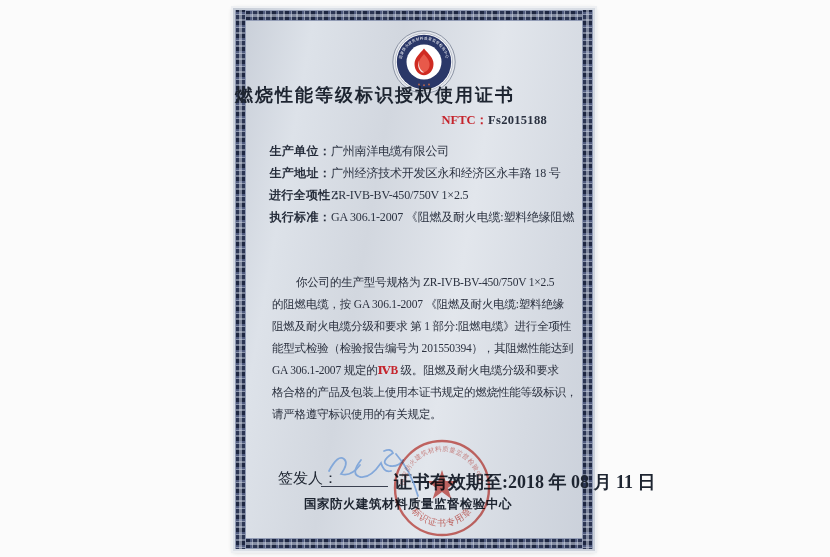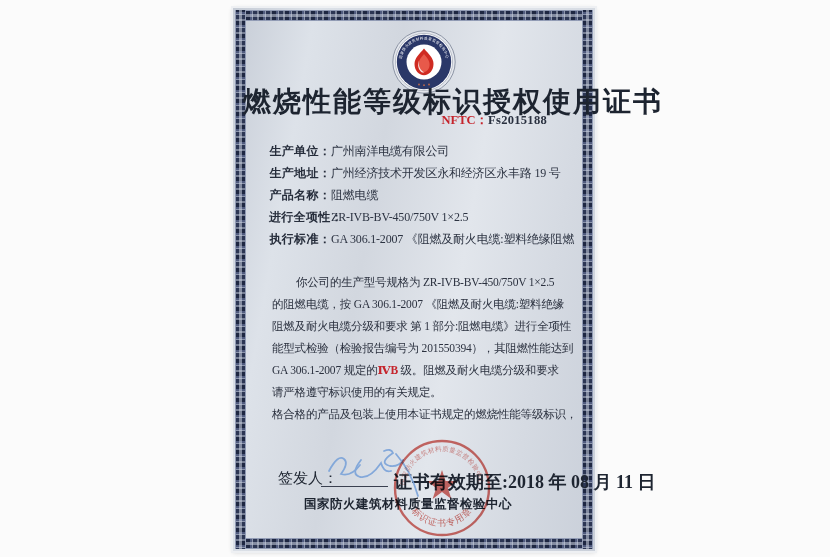--- a/index.html
+++ b/index.html
@@ -19,21 +19,21 @@
     background-image:
       linear-gradient(180deg,rgba(150,160,185,.95) 0 1px,rgba(0,0,0,0) 1px 4px,rgba(205,212,226,.55) 4px 7px,rgba(0,0,0,0) 7px 10px,rgba(150,160,185,.95) 10px 11px),
       repeating-linear-gradient(90deg,#1e2742 0 2px,#505b7e 2px 4px,#8d96ad 4px 5px,#2c3654 5px 9px,rgba(200,206,220,.45) 9px 11px,#1e2742 11px 13px);}
   .band.v{top:2px;bottom:2px;width:11px;
     background-image:
       linear-gradient(90deg,rgba(150,160,185,.95) 0 1px,rgba(0,0,0,0) 1px 4px,rgba(205,212,226,.55) 4px 7px,rgba(0,0,0,0) 7px 10px,rgba(150,160,185,.95) 10px 11px),
       repeating-linear-gradient(180deg,#1e2742 0 2px,#505b7e 2px 4px,#8d96ad 4px 5px,#2c3654 5px 9px,rgba(200,206,220,.45) 9px 11px,#1e2742 11px 13px);}
   .band.t{top:2px;} .band.b{bottom:2px;} .band.l{left:2px;} .band.r{right:2px;}
 
   .abs{position:absolute;white-space:nowrap;}
-  .title{left:10px;right:0;top:75px;text-align:center;font-size:28px;font-weight:bold;
+  .title{left:2px;right:0;top:75px;font-size:18px;font-weight:bold;
          letter-spacing:2px;color:#1d2430;}
   .nftc{top:104px;right:48px;font-size:12.5px;font-weight:bold;}
   .nftc .red{color:#c5242c;}
   .nftc .num{color:#2a3140;font-weight:600;letter-spacing:.3px;}
 
   .fields{left:36px;top:132px;}
   .frow{height:22px;line-height:22px;display:flex;font-size:12px;text-align:right;}
   .flabel{font-weight:bold;color:#262d3b;width:62px;letter-spacing:.3px;}
   .fvalue{color:#2c3342;letter-spacing:-0.2px;}
   .fvalue2{margin-left:62px;}
@@ -84,46 +84,42 @@
     <span class="red">NFTC：</span><span class="num">Fs2015188</span>
   </div>
 
   <div class="abs fields">
     <div class="frow">
       <span class="flabel">生产单位：</span>
       <span class="fvalue">广州南洋电缆有限公司</span>
     </div>
     <div class="frow">
       <span class="flabel">生产地址：</span>
-      <span class="fvalue">广州经济技术开发区永和经济区永丰路 19 号</span>
-    </div>
-    <div class="frow">
-      <span class="flabel">产品名称：</span>
-      <span class="fvalue">阻燃电缆</span>
+      <span class="fvalue">广州经济技术开发区永和经济区永丰路 18 号</span>
     </div>
     <div class="frow">
       <span class="flabel">进行全项性：</span>
       <span class="fvalue">ZR-IVB-BV-450/750V 1×2.5</span>
     </div>
     <div class="frow">
       <span class="flabel">执行标准：</span>
       <span class="fvalue">GA 306.1-2007 《阻燃及耐火电缆:塑料绝缘阻燃</span>
     </div>
   </div>
 
   <div class="abs bodytxt">
     <div class="bline indent">你公司的生产型号规格为 ZR-IVB-BV-450/750V 1×2.5</div>
     <div class="bline">的阻燃电缆，按 GA 306.1-2007 《阻燃及耐火电缆:塑料绝缘</div>
     <div class="bline">阻燃及耐火电缆分级和要求 第 1 部分:阻燃电缆》进行全项性</div>
     <div class="bline">能型式检验（检验报告编号为 201550394），其阻燃性能达到</div>
     <div class="bline">
       <span>GA 306.1-2007 规定的</span><span class="grade">ⅣB</span><span> 级。阻燃及耐火电缆分级和要求</span>
     </div>
+    <div class="bline">格合格的产品及包装上使用本证书规定的燃烧性能等级标识，</div>
     <div class="bline">请严格遵守标识使用的有关规定。</div>
-    <div class="bline">格合格的产品及包装上使用本证书规定的燃烧性能等级标识，</div>
   </div>
 
   <div class="abs signer-label">签发人：</div>
   <div class="abs sign-underline"></div>
   <div class="abs valid-line">
     <span>证书有效期至:</span><span>2018 年 08 月 11 日</span>
   </div>
 
   <div class="abs org">国家防火建筑材料质量监督检验中心</div>
 

